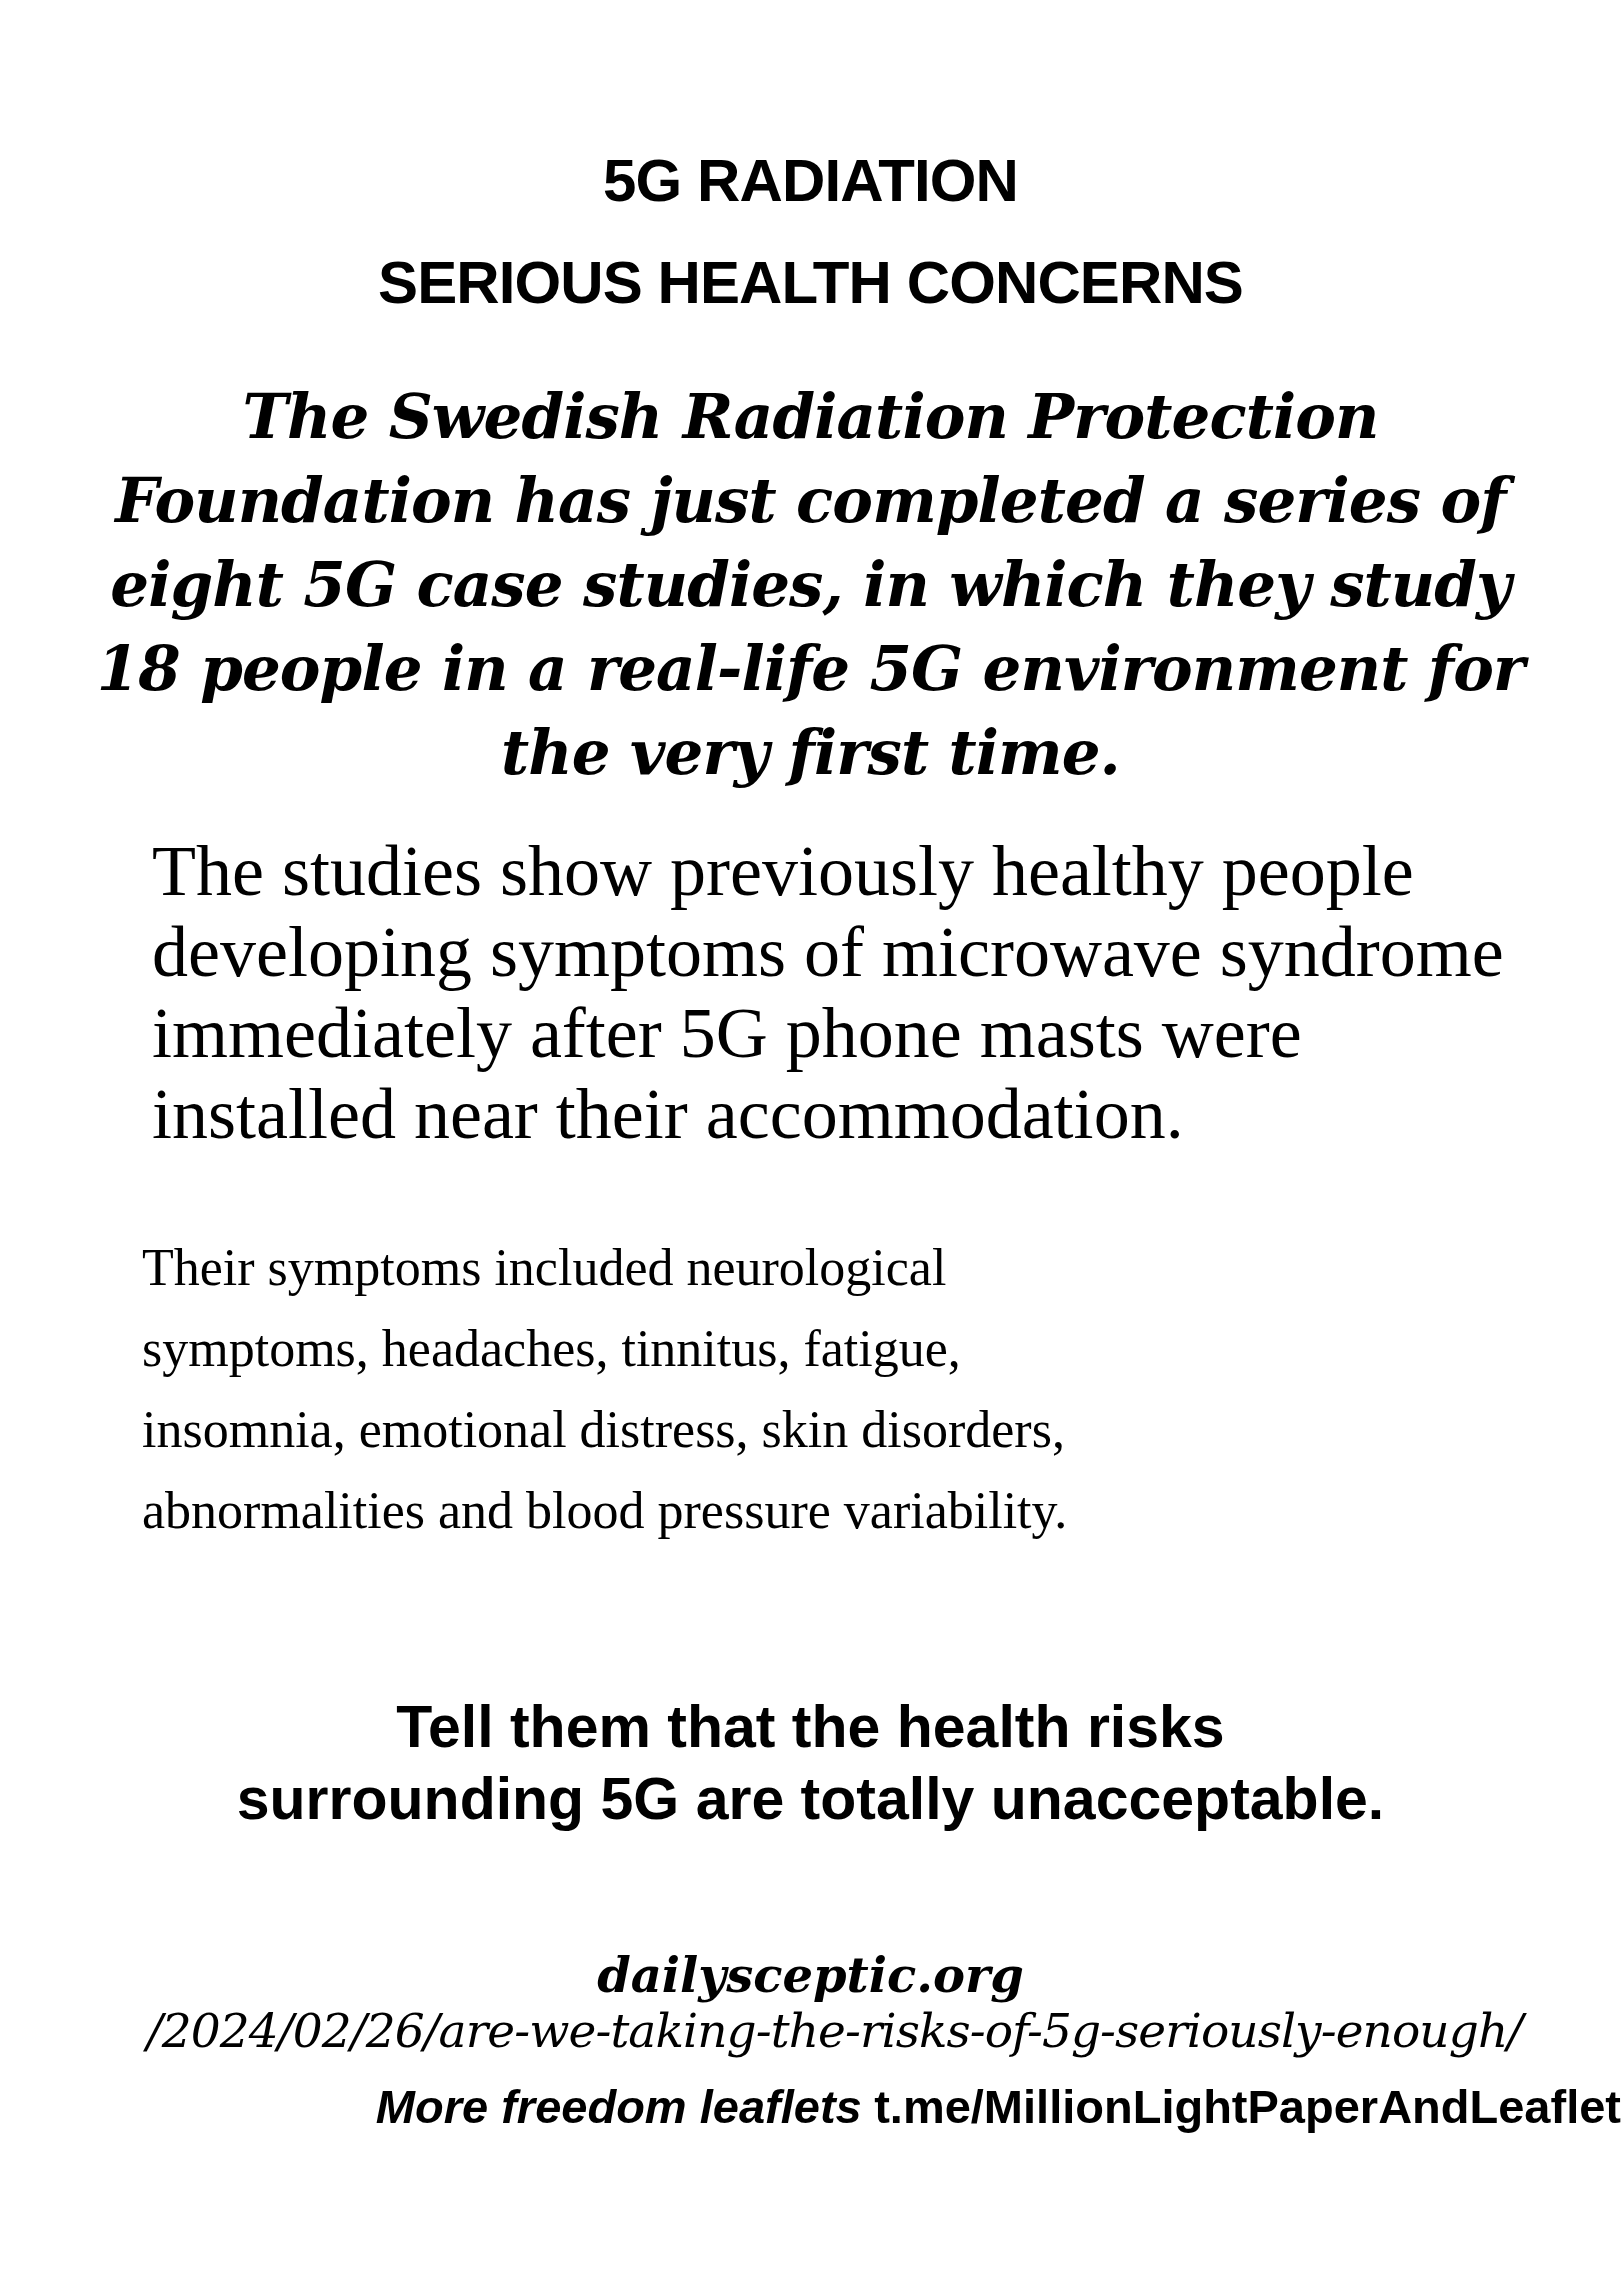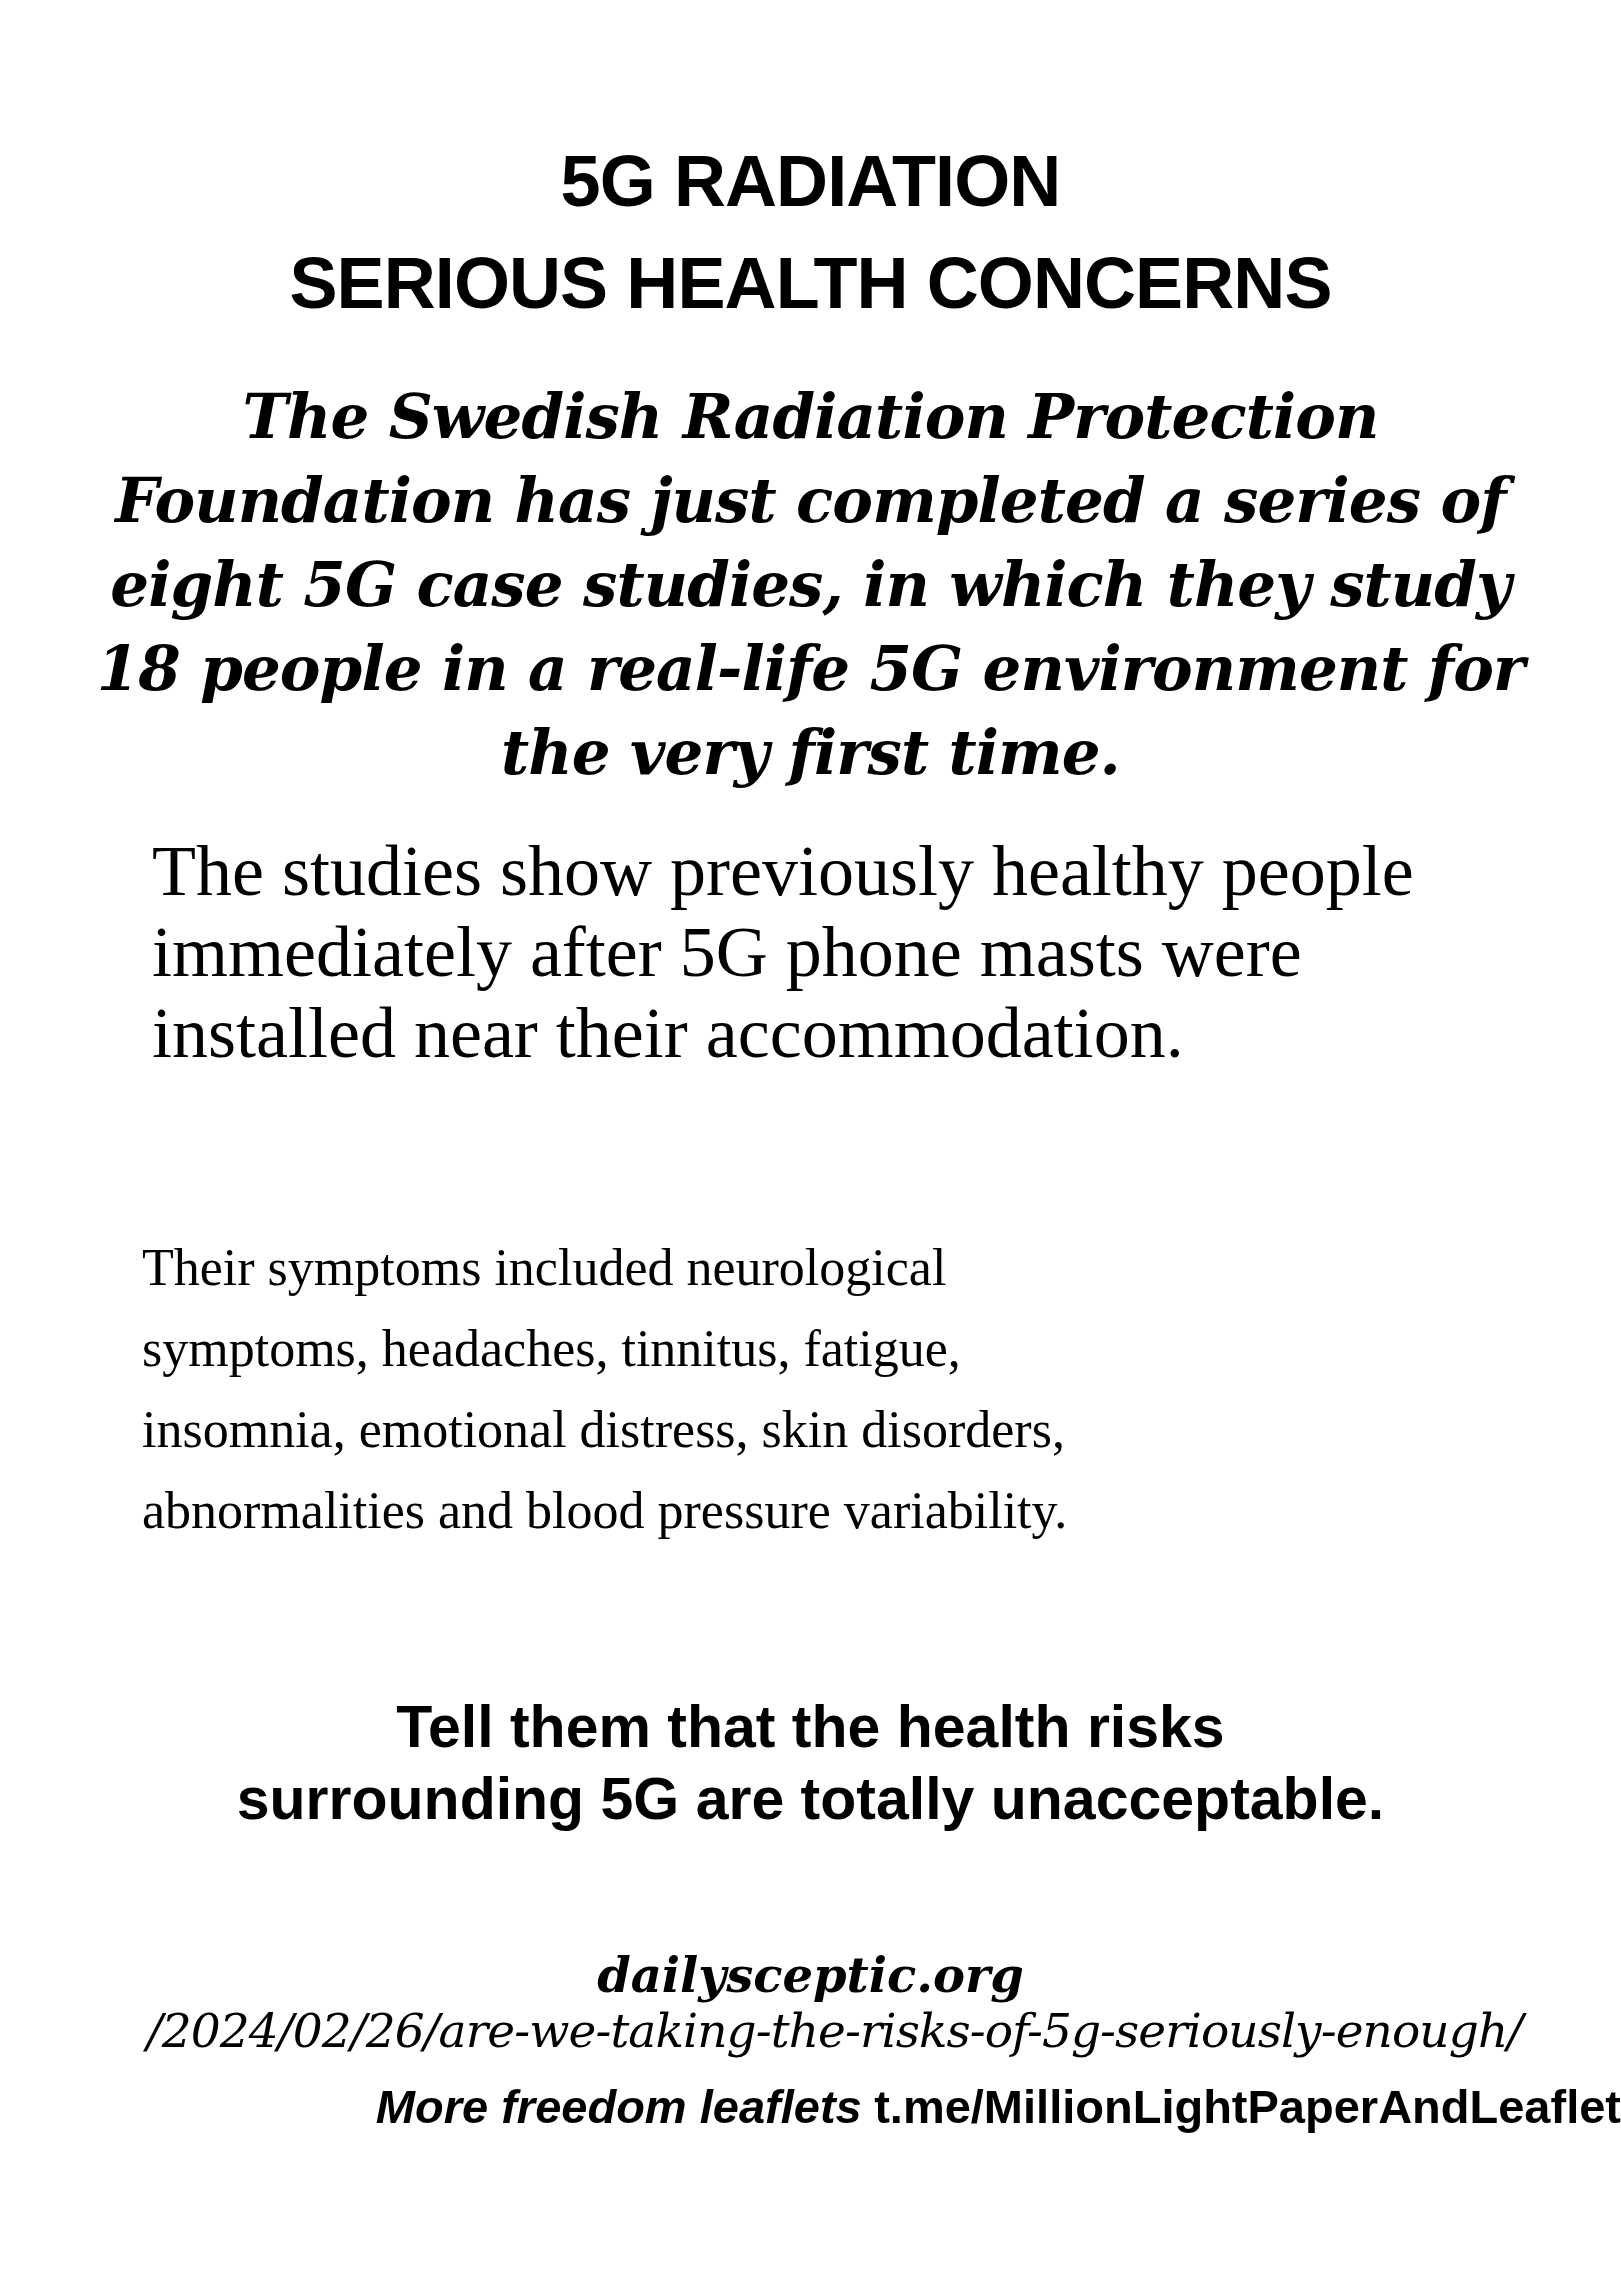--- a/index.html
+++ b/index.html
@@ -11,21 +11,21 @@
     color: #000000;
     overflow: hidden;
   }
   .block { position: absolute; left: 0; right: 0; text-align: center; white-space: nowrap; }
   .left-block { position: absolute; text-align: left; white-space: nowrap; }
 
   #title {
     top: 130px;
     font-family: "Liberation Sans", sans-serif;
     font-weight: bold;
-    font-size: 72px;
+    font-size: 60px;
     line-height: 102px;
     letter-spacing: -0.9px;
   }
   #intro {
     top: 375px;
     font-family: "DejaVu Serif", serif;
     font-style: italic;
     font-weight: bold;
     font-size: 61px;
     line-height: 84px;
@@ -93,20 +93,21 @@
 <div id="intro" class="block">
   <div>The Swedish Radiation Protection</div>
   <div>Foundation has just completed a series of</div>
   <div>eight 5G case studies, in which they study</div>
   <div>18 people in a real-life 5G environment for</div>
   <div>the very first time.</div>
 </div>
 
 <div id="para-studies" class="left-block">
   <div>The studies show previously healthy people</div>
+  <div>developing symptoms of microwave syndrome</div>
   <div>immediately after 5G phone masts were</div>
   <div>installed near their accommodation.</div>
 </div>
 
 <div id="para-symptoms" class="left-block">
   <div>Their symptoms included neurological</div>
   <div>symptoms, headaches, tinnitus, fatigue,</div>
   <div>insomnia, emotional distress, skin disorders,</div>
   <div>abnormalities and blood pressure variability.</div>
 </div>

